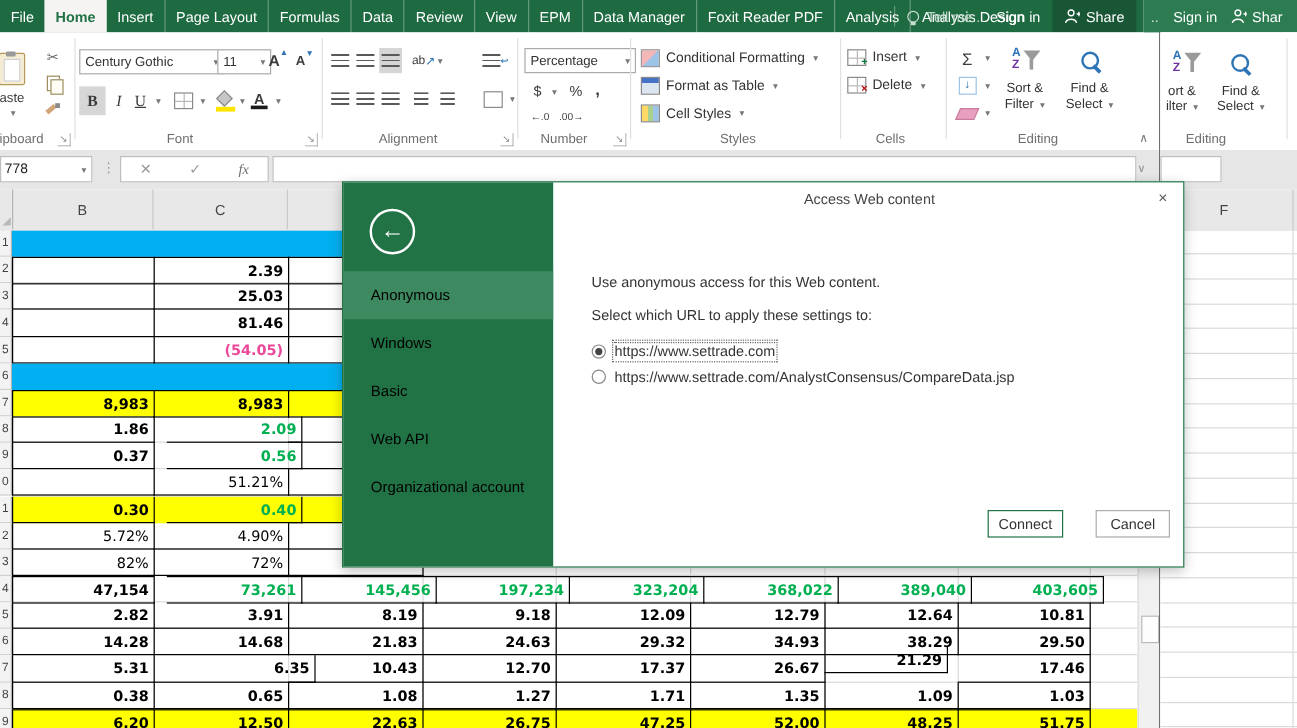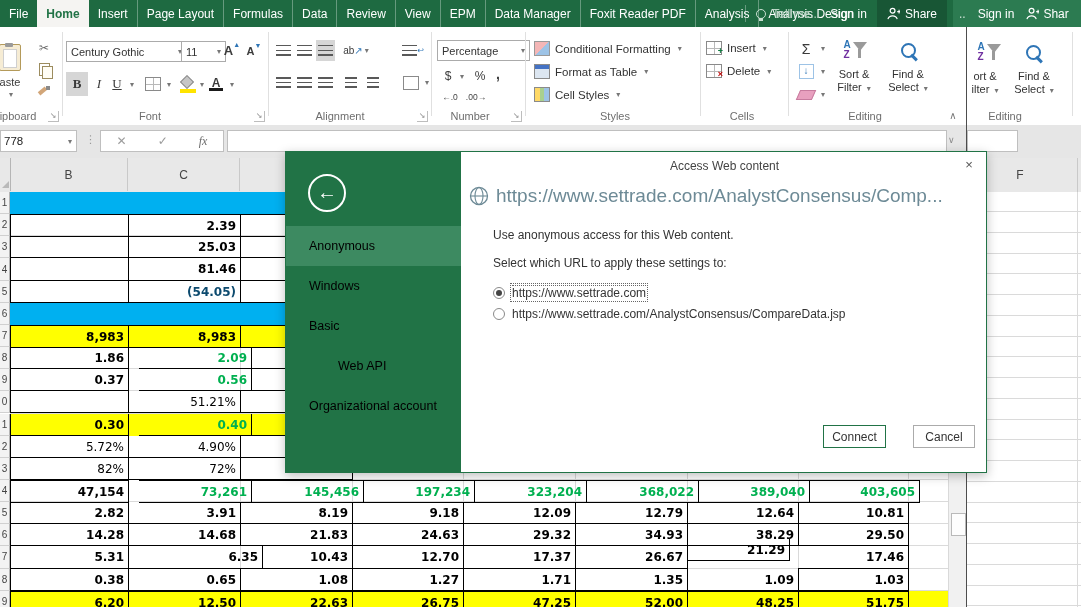--- a/index.html
+++ b/index.html
@@ -76,21 +76,21 @@
   #gcorner::after{content:"";position:absolute;right:1px;bottom:3px;width:0;height:0;border-left:7px solid transparent;border-bottom:7px solid #b9b9b9;}
   #gbody{left:0;top:192px;width:948px;height:415px;background:#fff;overflow:hidden;}
   .vline{position:absolute;top:0;width:1px;height:415px;background:#d9d9d9;}
   .rnum{position:absolute;left:0;width:10px;background:#f3f3f3;border-right:1px solid #b5b5b5;border-bottom:1px solid #d0d0d0;box-sizing:border-box;font-size:10px;color:#444;display:flex;align-items:center;justify-content:center;overflow:hidden;}
   .rline{position:absolute;left:10px;width:938px;height:1px;background:#dadada;}
   .rfill{position:absolute;left:10px;width:938px;}
   .cell{position:absolute;box-sizing:border-box;border-right:1px solid #000;border-bottom:1px solid #000;font-family:"DejaVu Sans",sans-serif;font-size:12px;font-weight:bold;color:#000;text-align:right;padding-right:4px;overflow:hidden;}
   .cell.first{border-left:1px solid #000;}
   .cell.topb{border-top:1px solid #000;}
   .cell.green{color:#00b050;margin-left:11px;}
-  .cell.red{color:#0c4a6e;}
+  .cell.red{color:#ec4899;}
   .cell.plain{font-weight:normal;}
   #vscroll{left:948px;top:158px;width:18px;height:449px;background:#f1f1f1;border-left:1px solid #d9d9d9;box-sizing:border-box;}
   #vthumb{position:absolute;left:2px;top:355px;width:13px;height:21px;background:#fdfdfd;border:1px solid #b9b9b9;}
   #winborder{left:966px;top:0;width:1px;height:607px;background:#4d4d4d;}
   
   #bgtop{left:953px;top:0;width:128px;height:27px;background:#2c7b51;color:#fff;display:flex;align-items:center;font-size:12px;gap:12px;padding-left:6px;box-sizing:border-box;}
   #bgwin{left:967px;top:27px;width:114px;height:580px;background:#fff;}
   #bgrib{position:absolute;left:0;top:0;width:114px;height:98px;background:#fff;border-bottom:1px solid #d5d5d5;}
   #bgfrow{position:absolute;left:0;top:98px;width:114px;height:33px;background:#e6e6e6;}
   #bghead{position:absolute;left:0;top:131px;width:114px;height:34px;background:#e8e8e8;border-bottom:1px solid #ababab;font-size:12px;color:#444;}
@@ -592,34 +592,26 @@
       </div>
   </div>
 
   <div id="dialog" class="abs">
     <div id="dside">
       <div id="backcircle">←</div>
       <div id="side-items">
           <div class="sideitem sel" style="top: 74px;">Anonymous</div>
           <div class="sideitem" style="top: 114px;">Windows</div>
           <div class="sideitem" style="top: 154px;">Basic</div>
-          <div class="sideitem" style="top: 194px; margin-left: 29px;">Web API</div>
+          <div class="sideitem" style="top: 194px;">Web API</div>
           <div class="sideitem" style="top: 234px;">Organizational account</div>
         </div>
     </div>
     <div id="dtitle">Access Web content</div>
     <div id="dclose">×</div>
-    <div id="durl">
-      <svg width="20" height="20" viewBox="0 0 20 20" style="flex:none;">
-        <circle cx="10" cy="10" r="8.5" fill="none" stroke="#6d8a96" stroke-width="1.3"></circle>
-        <ellipse cx="10" cy="10" rx="4" ry="8.5" fill="none" stroke="#6d8a96" stroke-width="1.1"></ellipse>
-        <line x1="1.5" y1="10" x2="18.5" y2="10" stroke="#6d8a96" stroke-width="1.1"></line>
-      </svg>
-      <span>https://www.settrade.com/AnalystConsensus/Comp...</span>
-    </div>
     <div class="dbody" style="top:104px;">Select which URL to apply these settings to:</div>
     <div class="dbody" style="top:76px;">Use anonymous access for this Web content.</div>
     <div class="radio-row" style="top:133px;">
       <span class="radio sel"></span>
       <span class="focus-dotted">https://www.settrade.com</span>
     </div>
     <div class="radio-row" style="top:155px;">
       <span class="radio"></span>
       <span>https://www.settrade.com/AnalystConsensus/CompareData.jsp</span>
     </div>

